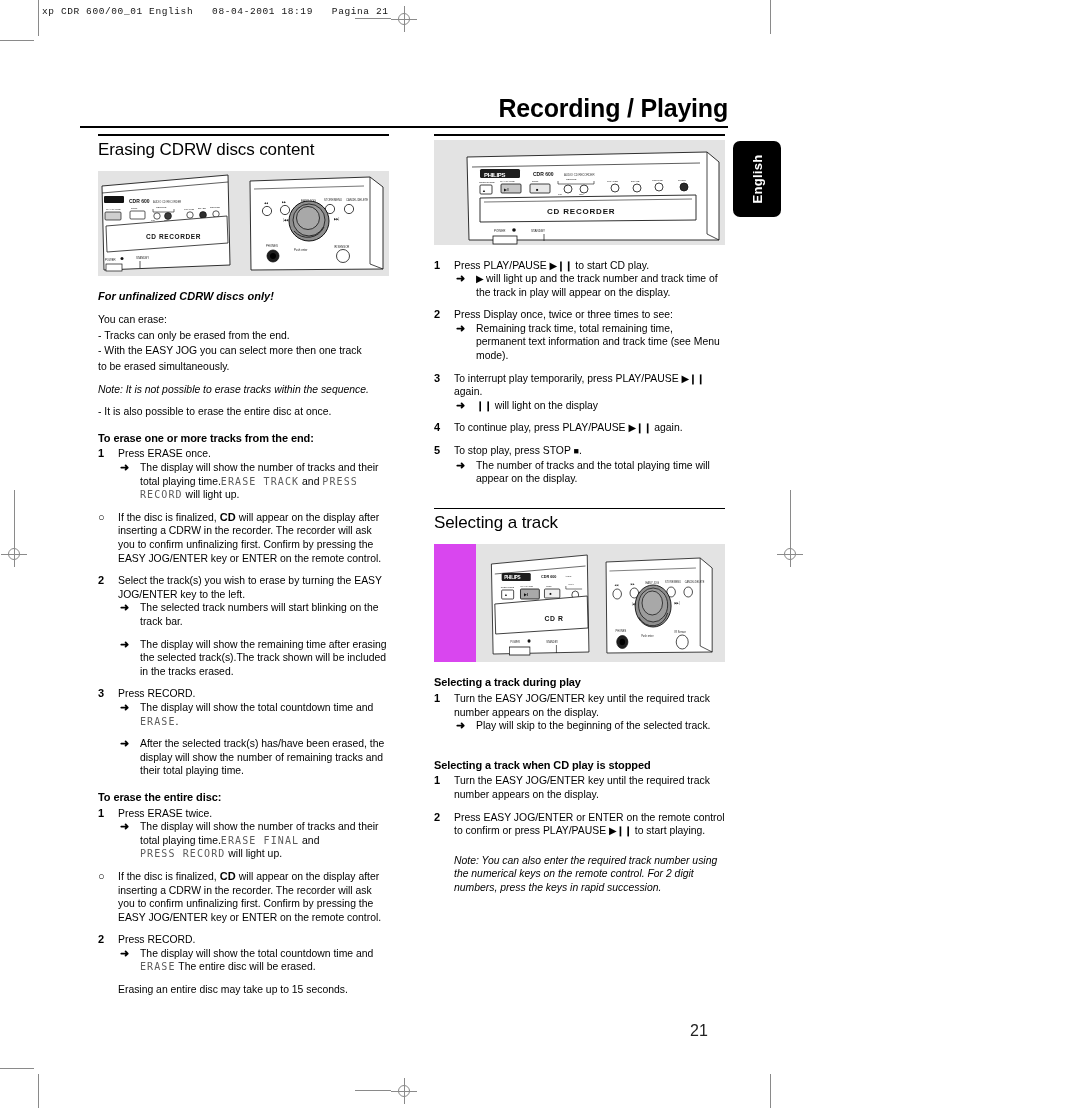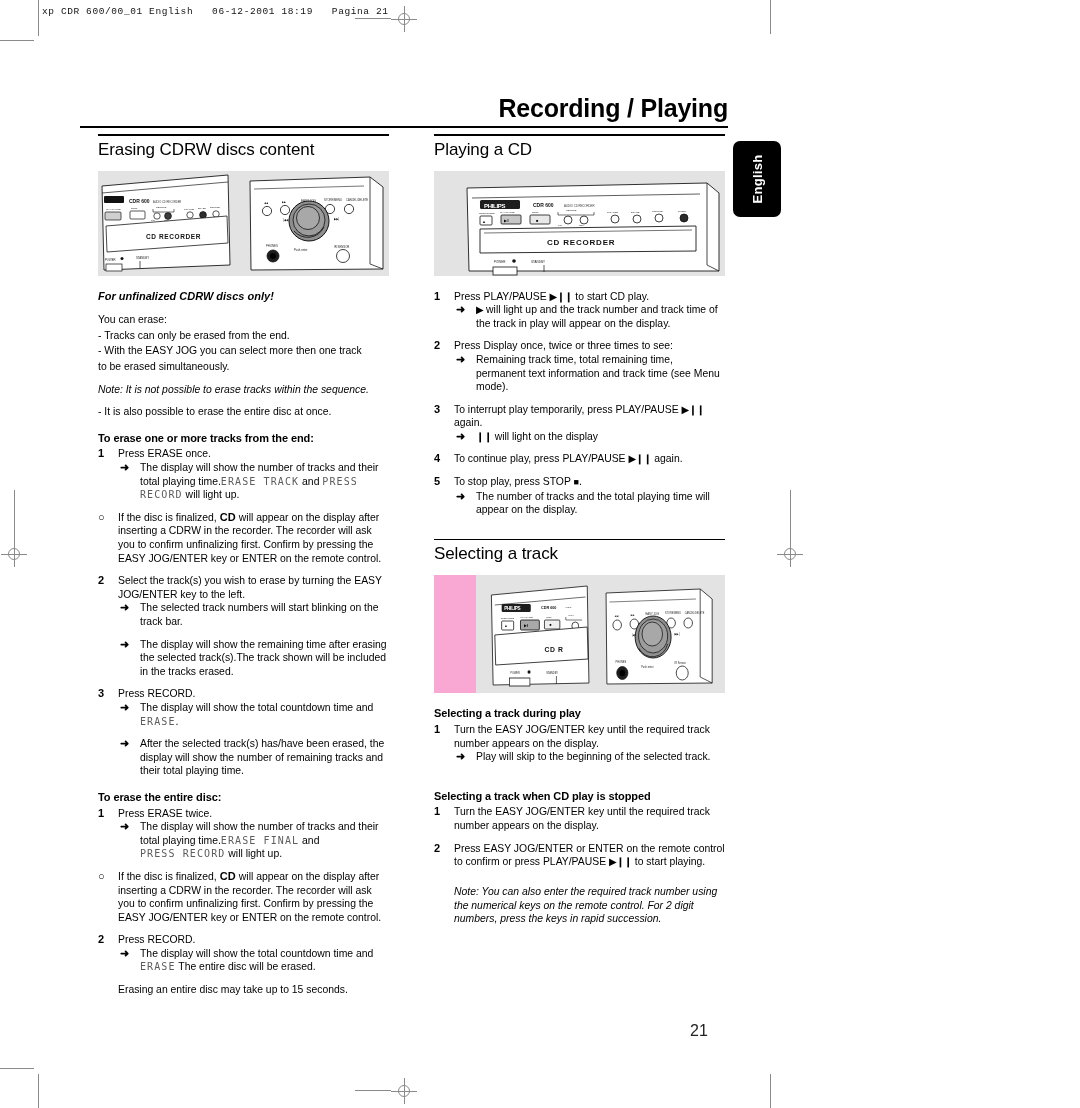--- a/index.html
+++ b/index.html
@@ -60,21 +60,21 @@
   .col-left  { left: 98px; }
   .col-right { left: 434px; }
 
   .sec-rule { width: 100%; height: 1.5px; background: #000; margin-bottom: 4px; }
   .sec-title {
     font-size: 17px; font-weight: normal; letter-spacing: -0.1px;
     margin: 0 0 12px 0; line-height: 1.12;
   }
 
   
-  .figure { width: 100%; background: #f9a8d4; position: relative; margin-bottom: 14px; }
+  .figure { width: 100%; background: #d946ef; position: relative; margin-bottom: 14px; }
   .figure svg { display: block; width: 100%; height: 100%; }
 
   
   .body { font-size: 10.4px; line-height: 13.6px; }
   .lead-bold-italic {
     font-weight: bold; font-style: italic; font-size: 11px;
     margin: 0 0 10px 0;
   }
   .sub-bold { font-weight: bold; font-size: 11px; margin: 13px 0 2px 0; letter-spacing: -0.1px; }
   .plain { margin: 0 0 2px 0; }
@@ -122,21 +122,21 @@
 <body>
 
 <div class="crop-line" style="left:0;top:40px;width:34px;height:1px;"></div>
 <div class="crop-line" style="left:38px;top:0;width:1px;height:34px;"></div>
 <div class="crop-line" style="left:38px;top:0;width:1px;height:36px;"></div>
 <div class="crop-line" style="left:0;top:1068px;width:34px;height:1px;"></div>
 <div class="crop-line" style="left:38px;top:1074px;width:1px;height:34px;"></div>
 <div class="crop-line" style="left:770px;top:0;width:1px;height:34px;"></div>
 <div class="crop-line" style="left:770px;top:1074px;width:1px;height:34px;"></div>
 
-<div class="slug">xp CDR 600/00_01 English   06-12-2001 18:19   Pagina 21</div>
+<div class="slug">xp CDR 600/00_01 English   08-04-2001 18:19   Pagina 21</div>
 
 <div class="reg-mark" style="left:391px;top:6px;">
   <div class="hb"></div>
     <div class="vb"></div>
     <div class="ring"></div>
 </div>
 <div class="reg-mark" style="left:1px;top:541px;">
   <div class="hb"></div>
     <div class="vb"></div>
     <div class="ring"></div>
@@ -348,21 +348,20 @@
         </div>
       </div>
 
       <div class="gap"></div>
       <p class="plain" style="padding-left:20px;">Erasing an entire disc may take up to 15 seconds.</p>
     </div>
   </div>
 
   <div class="col col-right">
     <div class="sec-rule"></div>
-    <h2 class="sec-title">Playing a CD</h2>
 
     <div class="figure" style="height:105px;">
       <svg viewBox="0 0 291 105" preserveAspectRatio="none">
         <rect x="0" y="0" width="291" height="105" fill="#e3e3e3"></rect>
         <polygon points="33,17 273,12 285,22 285,100 35,100" fill="#ffffff" stroke="#1a1a1a" stroke-width="0.9"></polygon>
         <polyline points="273,12 273,94 285,100" fill="none" stroke="#1a1a1a" stroke-width="0.8"></polyline>
         <polyline points="38,27 266,23" fill="none" stroke="#1a1a1a" stroke-width="0.7"></polyline>
 
         <g>
           <rect x="46" y="29" width="40" height="9" rx="1.5" fill="#1d1d1d"></rect>

